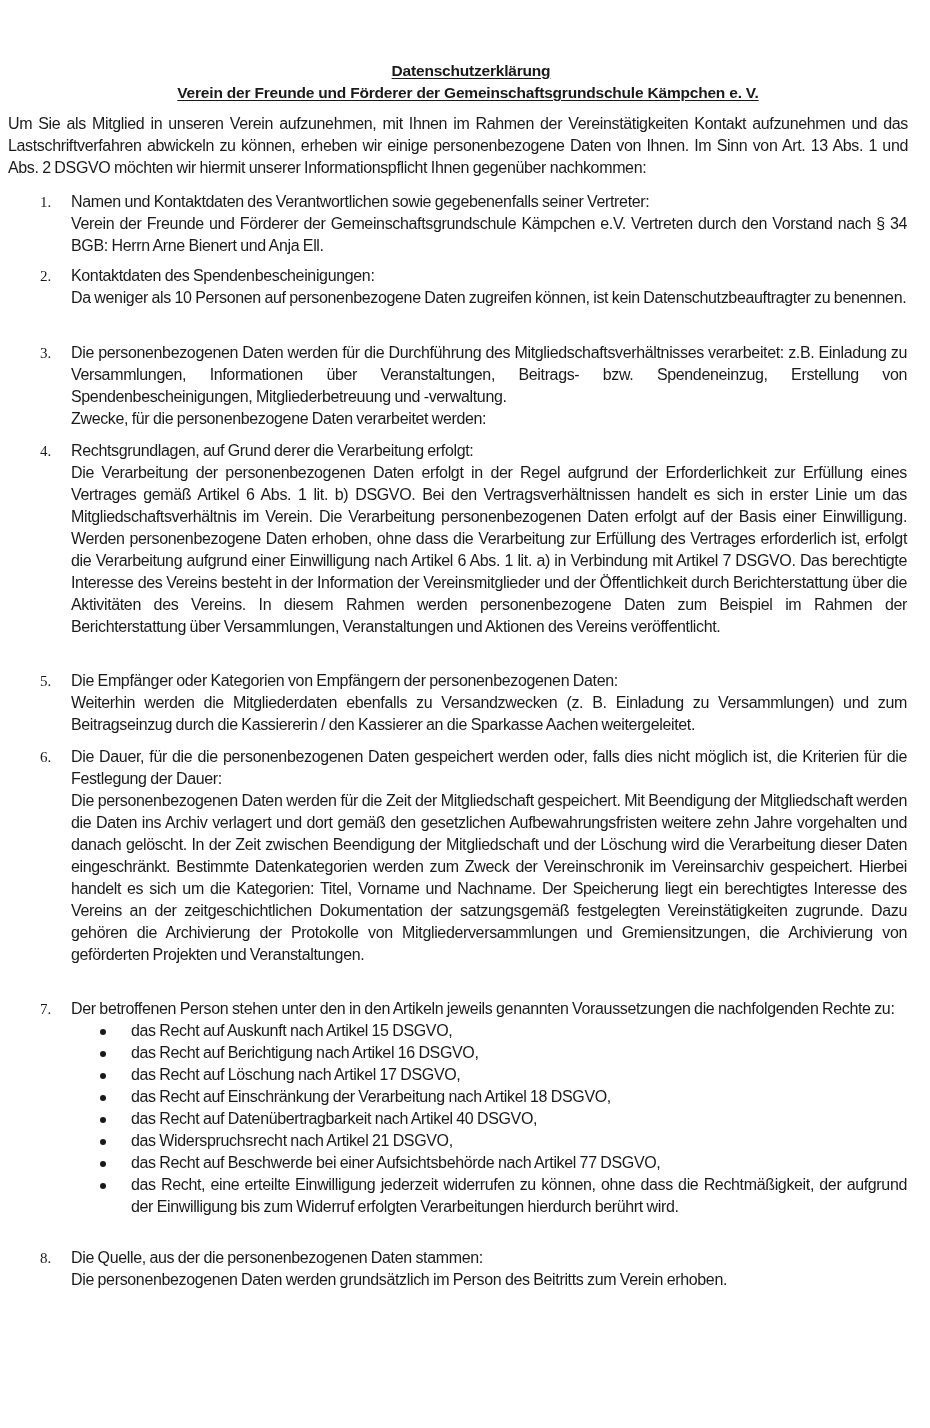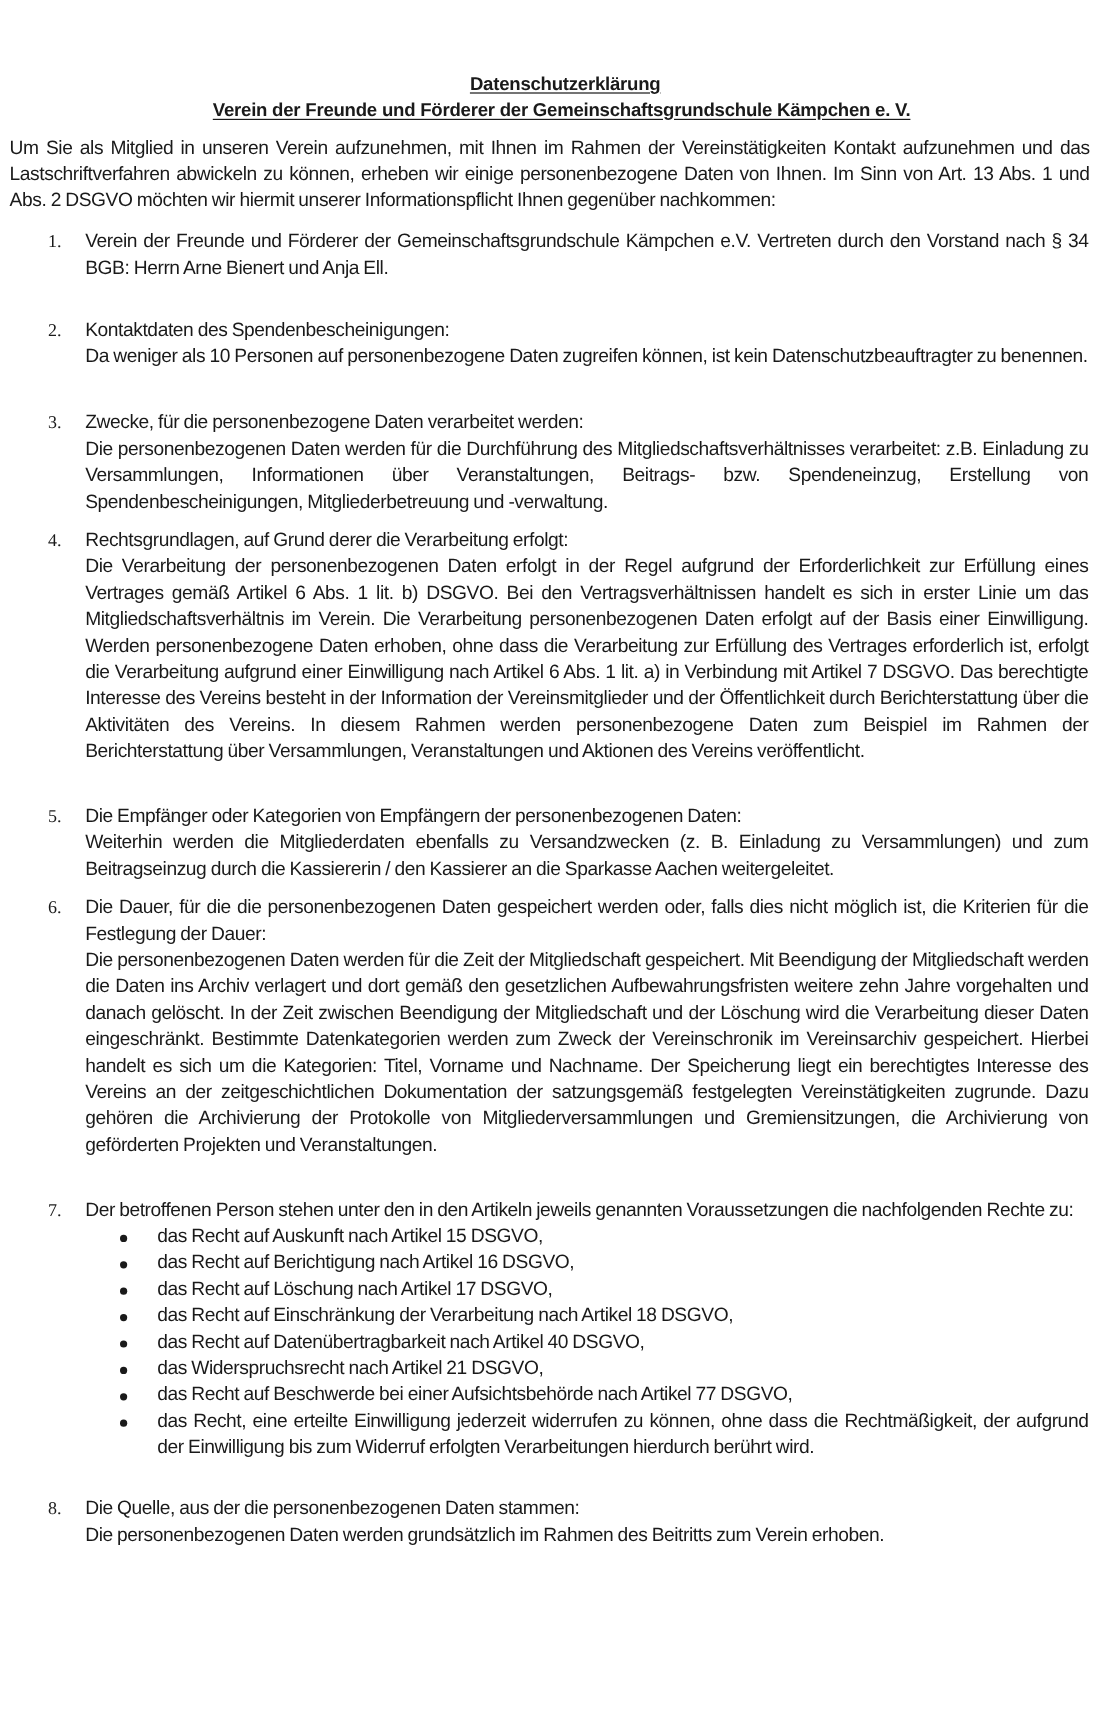--- a/index.html
+++ b/index.html
@@ -52,37 +52,38 @@
     <div class="title t2">Verein der Freunde und Förderer der Gemeinschaftsgrundschule Kämpchen e. V.</div>
   </div>
 
   <div class="intro">Um Sie als Mitglied in unseren Verein aufzunehmen, mit Ihnen im Rahmen der Vereinstätigkeiten Kontakt aufzunehmen und das Lastschriftverfahren abwickeln zu können, erheben wir einige personenbezogene Daten von Ihnen. Im Sinn von Art. 13 Abs. 1 und Abs. 2 DSGVO möchten wir hiermit unserer Informationspflicht Ihnen gegenüber nachkommen:</div>
 
   <div class="list">
 
     <div class="item" style="top:191px">
       <div class="num">1.</div>
       <div class="body">
+        <p>Namen und Kontaktdaten des Verantwortlichen sowie gegebenenfalls seiner Vertreter:</p>
         <p>Verein der Freunde und Förderer der Gemeinschaftsgrundschule Kämpchen e.V. Vertreten durch den Vorstand nach § 34 BGB: Herrn Arne Bienert und Anja Ell.</p>
       </div>
     </div>
 
     <div class="item" style="top:265px">
       <div class="num">2.</div>
       <div class="body">
         <p>Kontaktdaten des Spendenbescheinigungen:</p>
         <p>Da weniger als 10 Personen auf personenbezogene Daten zugreifen können, ist kein Datenschutzbeauftragter zu benennen.</p>
       </div>
     </div>
 
     <div class="item" style="top:342px">
       <div class="num">3.</div>
       <div class="body">
+        <p>Die personenbezogenen Daten werden für die Durchführung des Mitgliedschaftsverhältnisses verarbeitet: z.B. Einladung zu Versammlungen, Informationen über Veranstaltungen, Beitrags- bzw. Spendeneinzug, Erstellung von Spendenbescheinigungen, Mitgliederbetreuung und -verwaltung.</p>
         <p>Zwecke, für die personenbezogene Daten verarbeitet werden:</p>
-        <p>Die personenbezogenen Daten werden für die Durchführung des Mitgliedschaftsverhältnisses verarbeitet: z.B. Einladung zu Versammlungen, Informationen über Veranstaltungen, Beitrags- bzw. Spendeneinzug, Erstellung von Spendenbescheinigungen, Mitgliederbetreuung und -verwaltung.</p>
       </div>
     </div>
 
     <div class="item" style="top:440px">
       <div class="num">4.</div>
       <div class="body">
         <p>Rechtsgrundlagen, auf Grund derer die Verarbeitung erfolgt:</p>
         <p>Die Verarbeitung der personenbezogenen Daten erfolgt in der Regel aufgrund der Erforderlichkeit zur Erfüllung eines Vertrages gemäß Artikel 6 Abs. 1 lit. b) DSGVO. Bei den Vertragsverhältnissen handelt es sich in erster Linie um das Mitgliedschaftsverhältnis im Verein. Die Verarbeitung personenbezogenen Daten erfolgt auf der Basis einer Einwilligung. Werden personenbezogene Daten erhoben, ohne dass die Verarbeitung zur Erfüllung des Vertrages erforderlich ist, erfolgt die Verarbeitung aufgrund einer Einwilligung nach Artikel 6 Abs. 1 lit. a) in Verbindung mit Artikel 7 DSGVO. Das berechtigte Interesse des Vereins besteht in der Information der Vereinsmitglieder und der Öffentlichkeit durch Berichterstattung über die Aktivitäten des Vereins. In diesem Rahmen werden personenbezogene Daten zum Beispiel im Rahmen der Berichterstattung über Versammlungen, Veranstaltungen und Aktionen des Vereins veröffentlicht.</p>
       </div>
     </div>
@@ -141,18 +142,18 @@
               <span class="b-text">das Recht, eine erteilte Einwilligung jederzeit widerrufen zu können, ohne dass die Rechtmäßigkeit, der aufgrund der Einwilligung bis zum Widerruf erfolgten Verarbeitungen hierdurch berührt wird.</span>
             </li>
         </ul>
       </div>
     </div>
 
     <div class="item" style="top:1247px">
       <div class="num">8.</div>
       <div class="body">
         <p>Die Quelle, aus der die personenbezogenen Daten stammen:</p>
-        <p>Die personenbezogenen Daten werden grundsätzlich im Rahmen des Beitritts zum Verein erhoben.</p>
+        <p>Die personenbezogenen Daten werden grundsätzlich im Person des Beitritts zum Verein erhoben.</p>
       </div>
     </div>
 
   </div>
 </div>
 
 </body></html>

